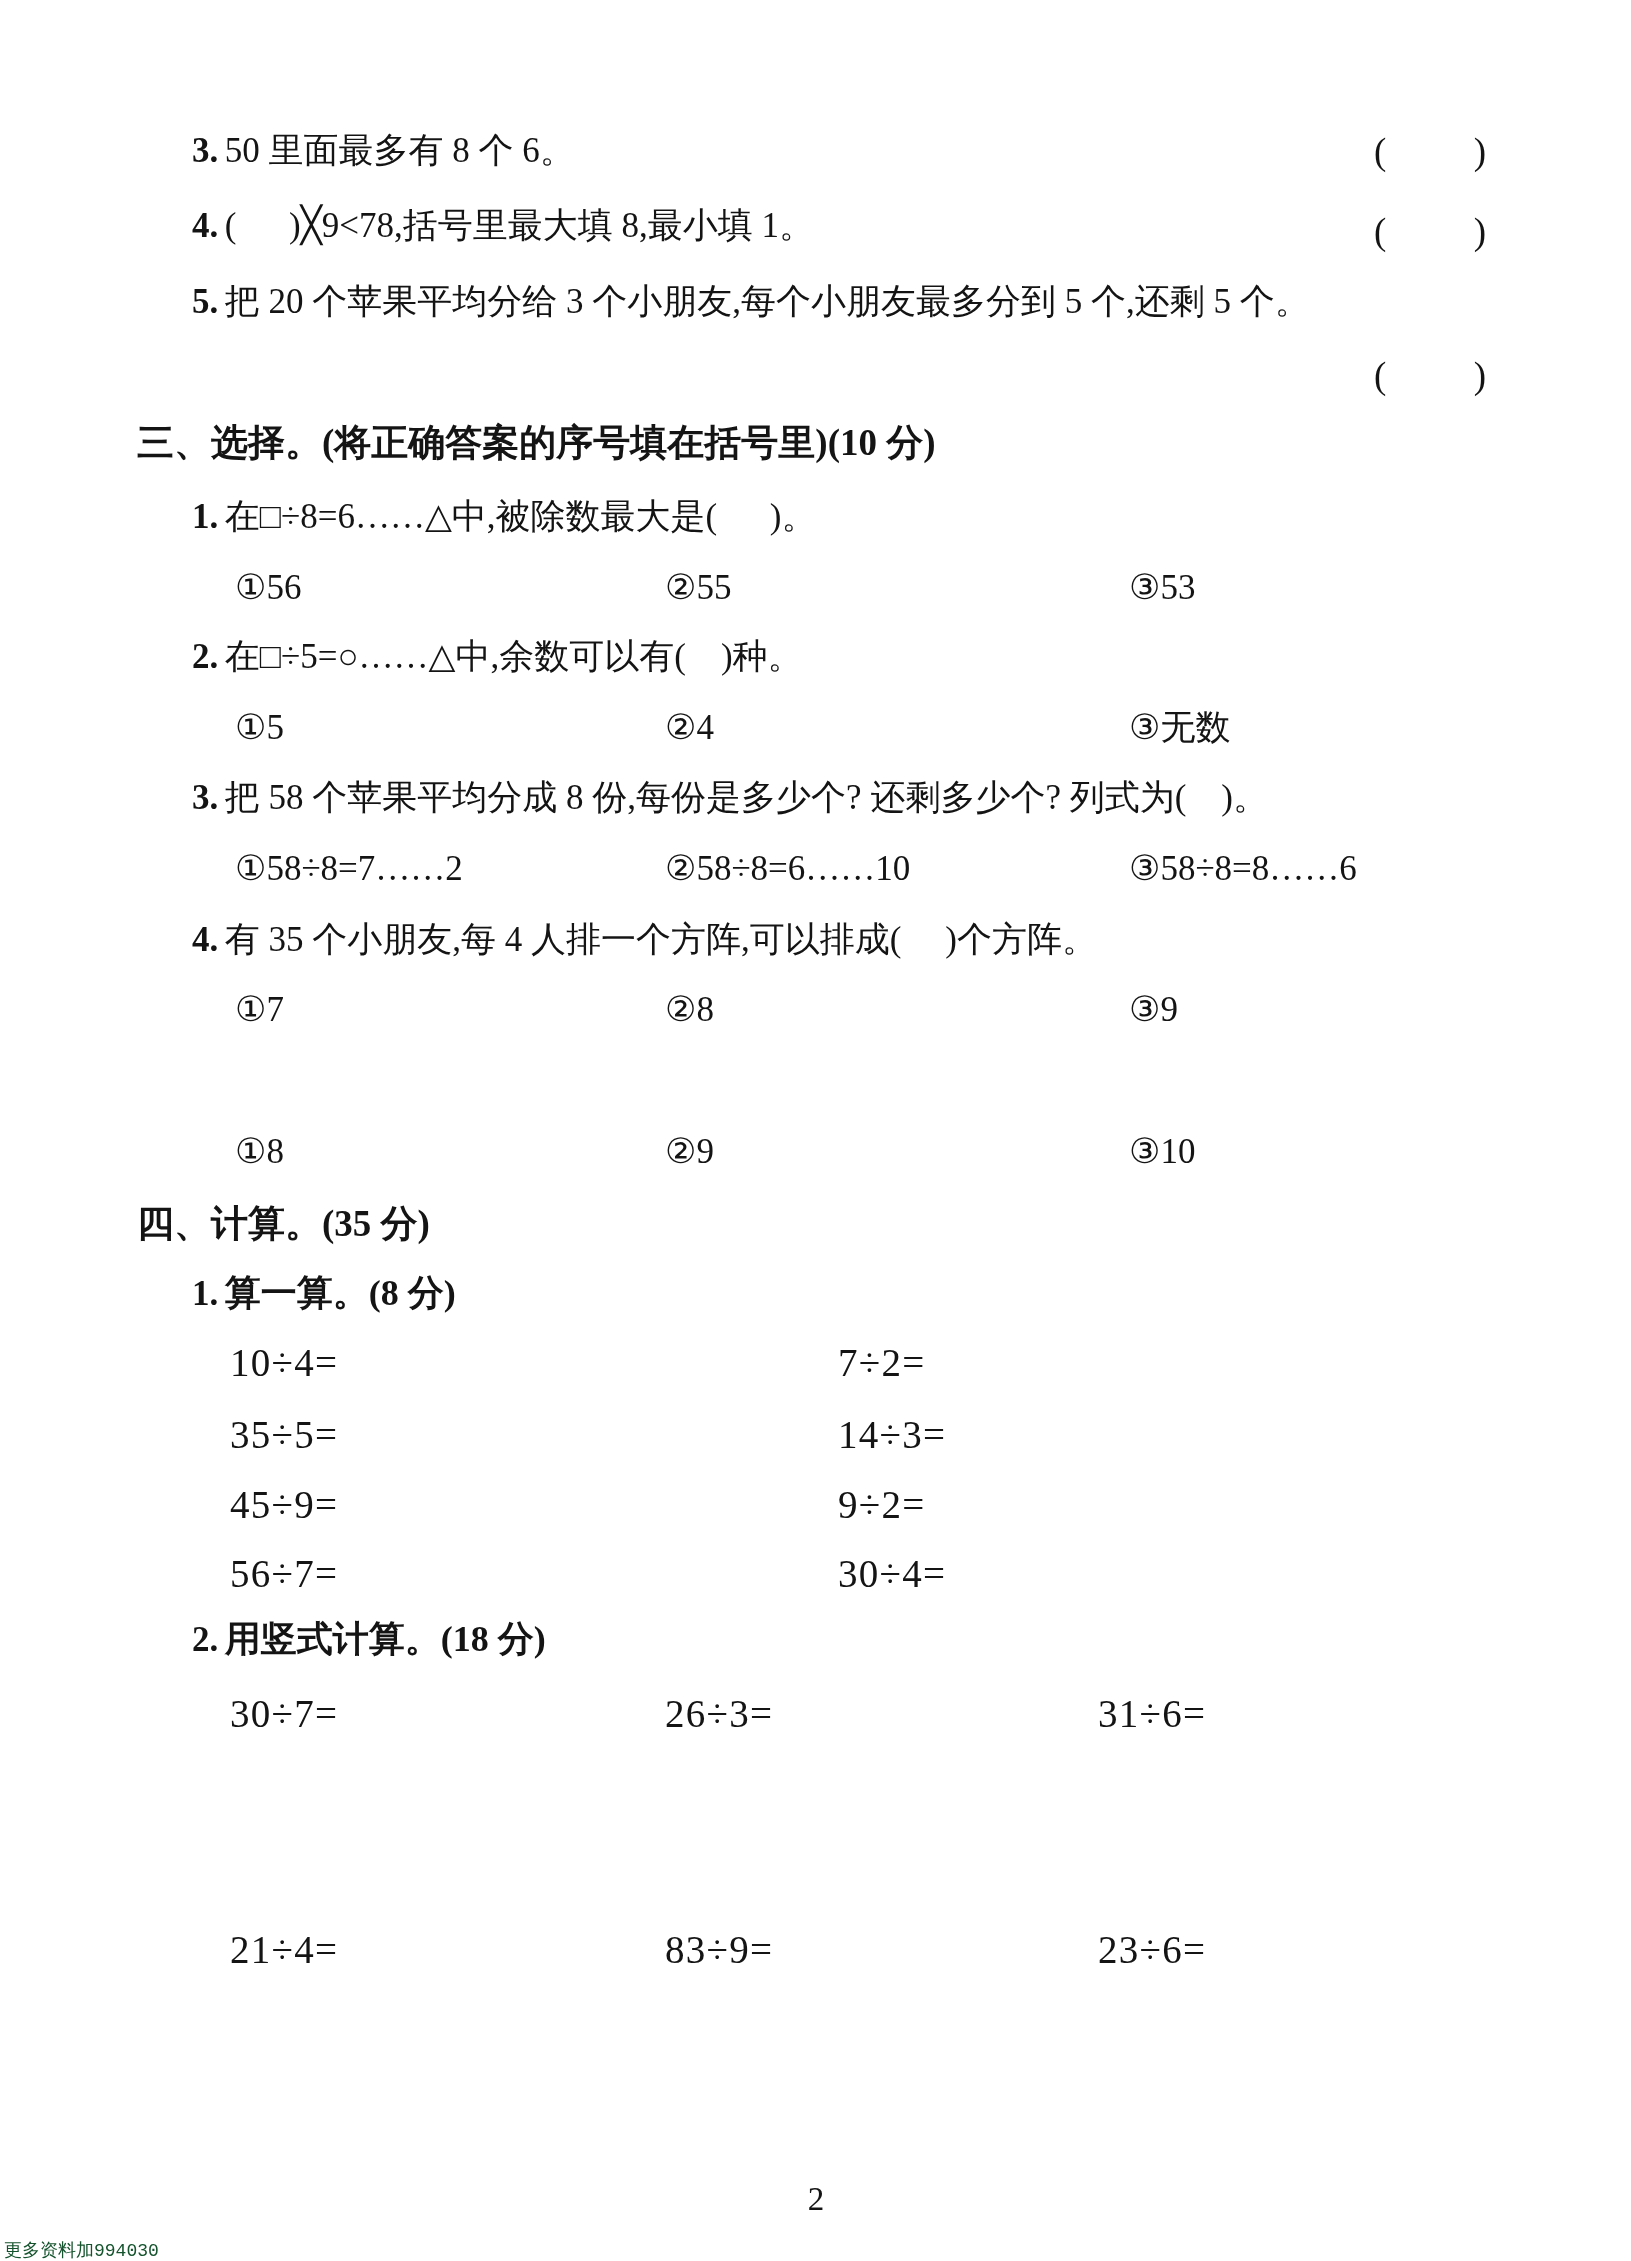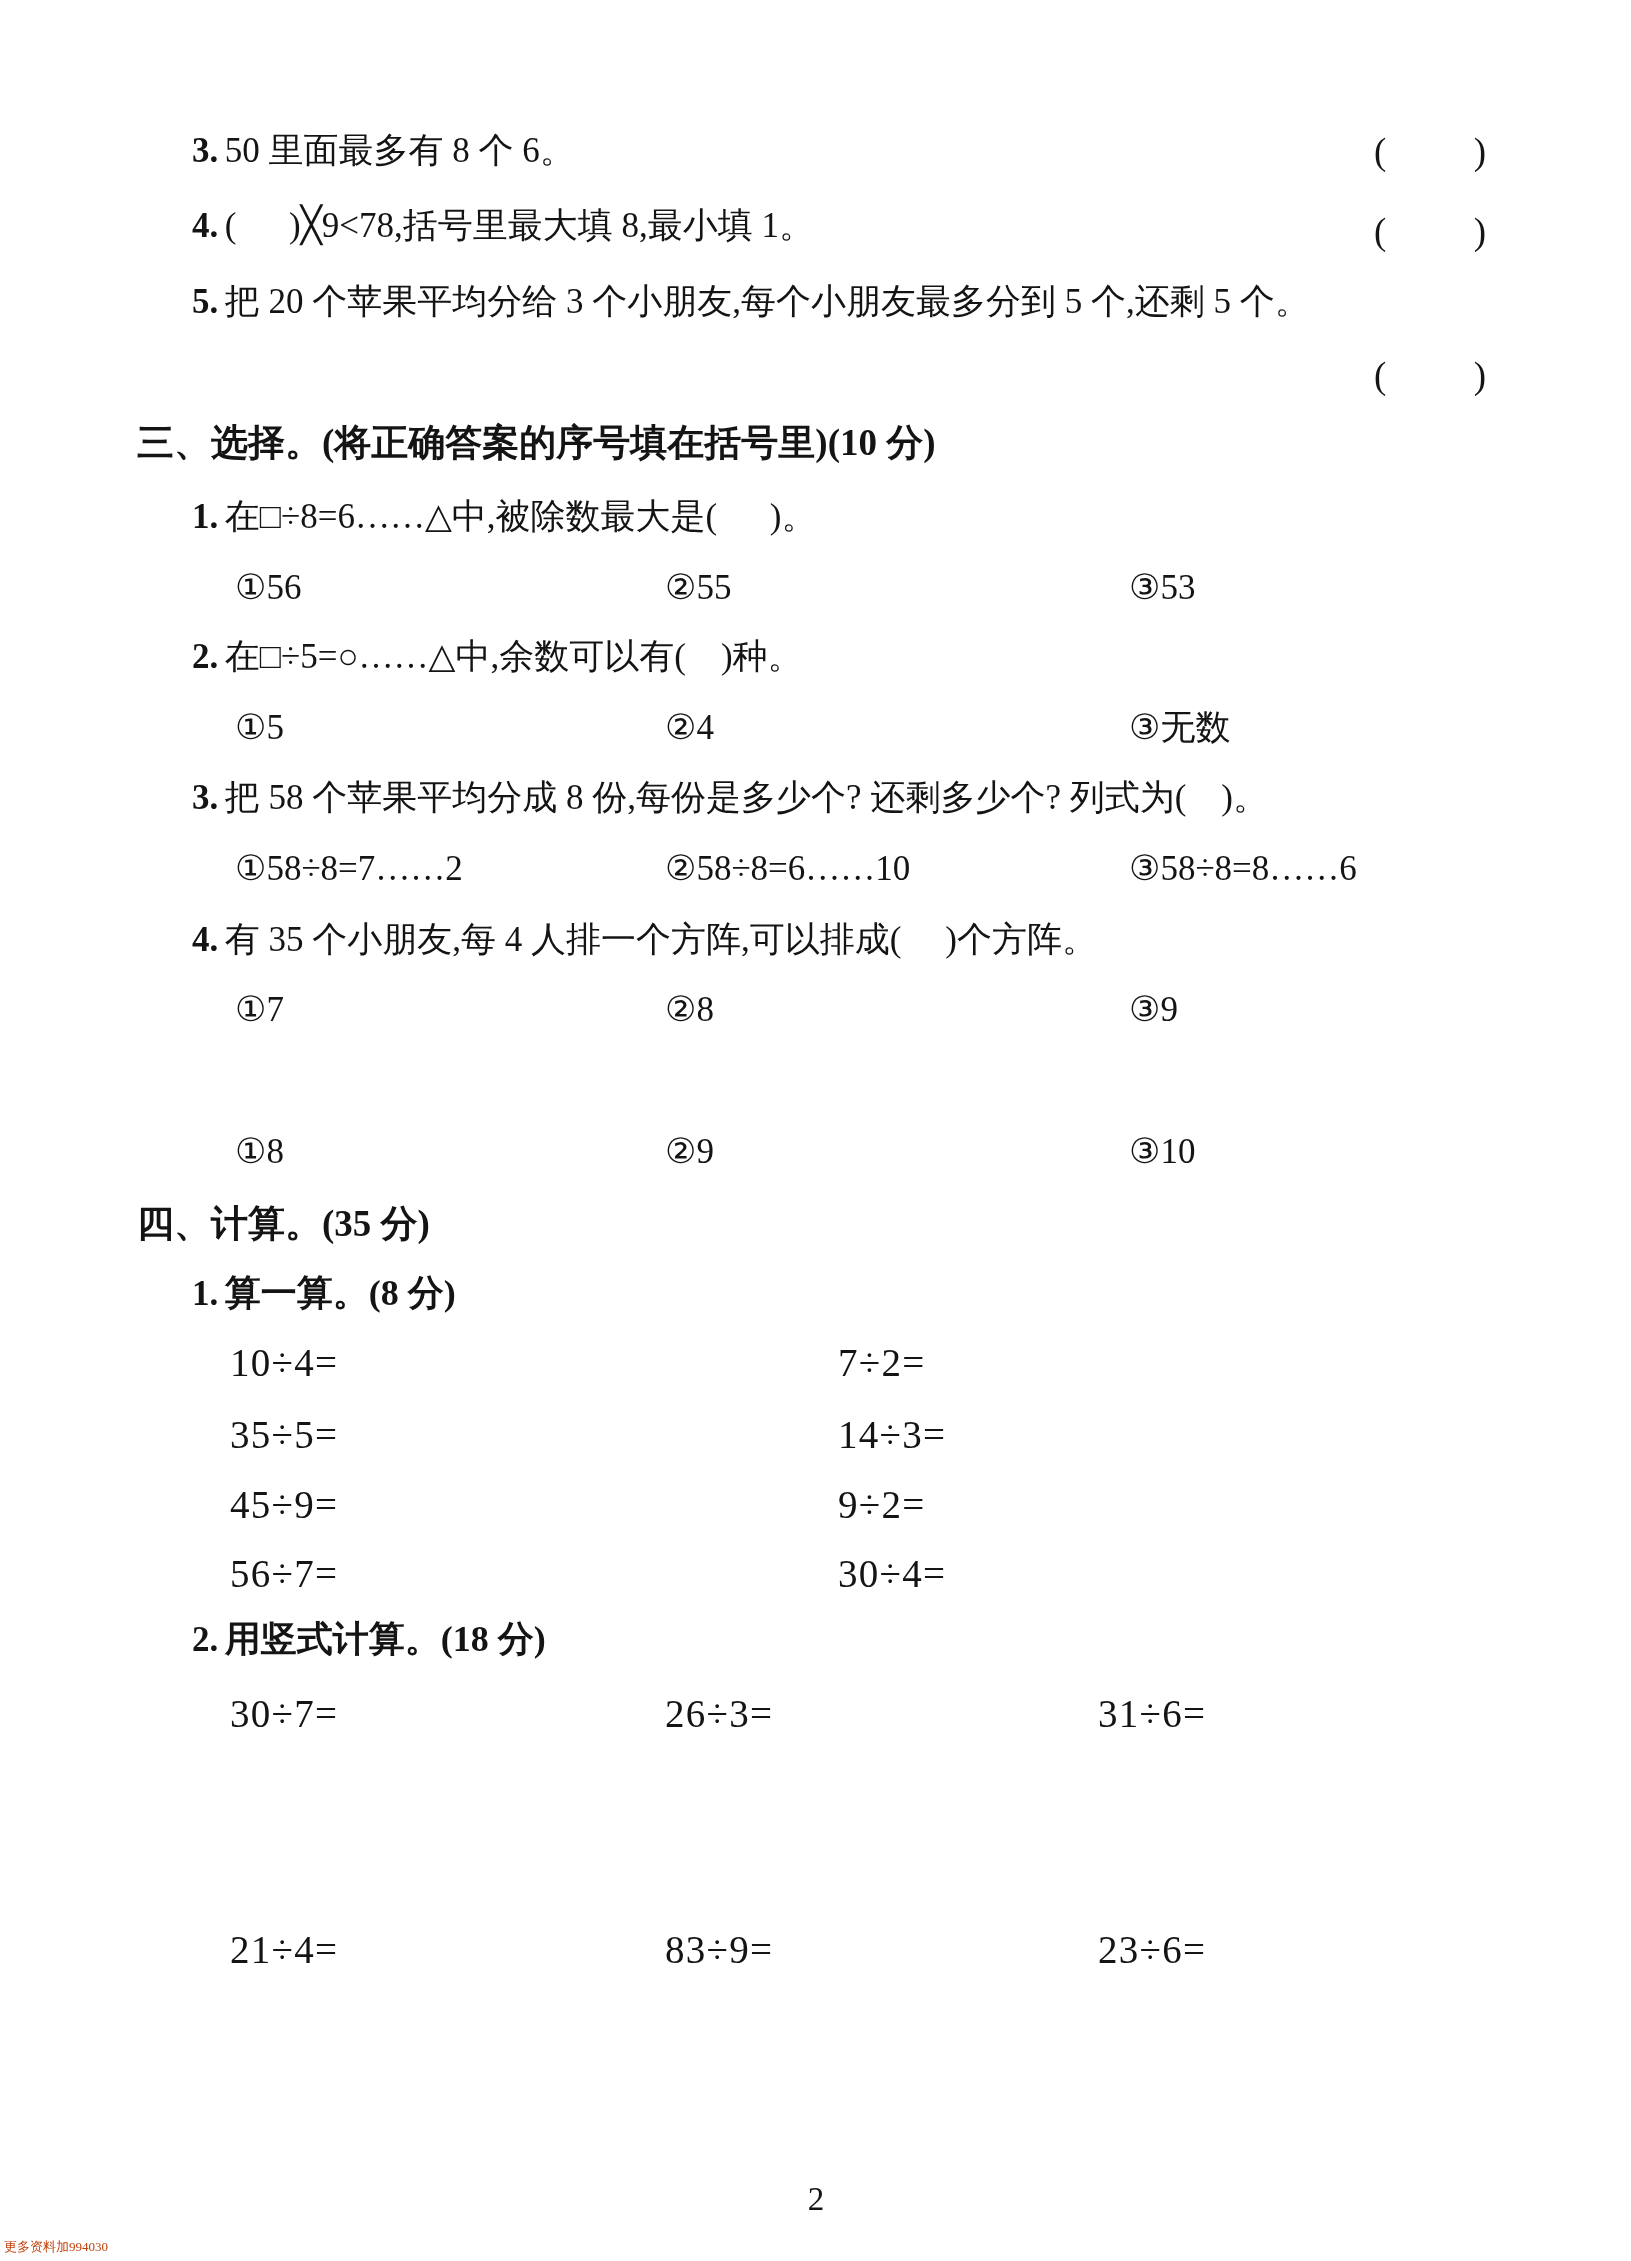--- a/index.html
+++ b/index.html
@@ -29,22 +29,22 @@
   .vcol-1 { left:230px; }
   .vcol-2 { left:665px; }
   .vcol-3 { left:1098px; }
   .opt { position:absolute; font-size:35px; line-height:1.18; white-space:nowrap; }
   .page-number {
     position:absolute; left:0; right:0; top:2181px;
     text-align:center; font-size:33px;
   }
   .watermark {
     position:absolute; left:4px; top:2238px;
-    font-size:13px; color:#c2410c;
-    font-family:Liberation Serif, serif;
+    font-size:18px; color:#14532d;
+    font-family:Liberation Mono, monospace;
   }
 </style>
 </head>
 <body>
 
 <div class="page">
 
   <div class="line" style="left:192px; top:130px;">
     <span class="num">3.</span><span>50 里面最多有 8 个 6。</span>
   </div>

